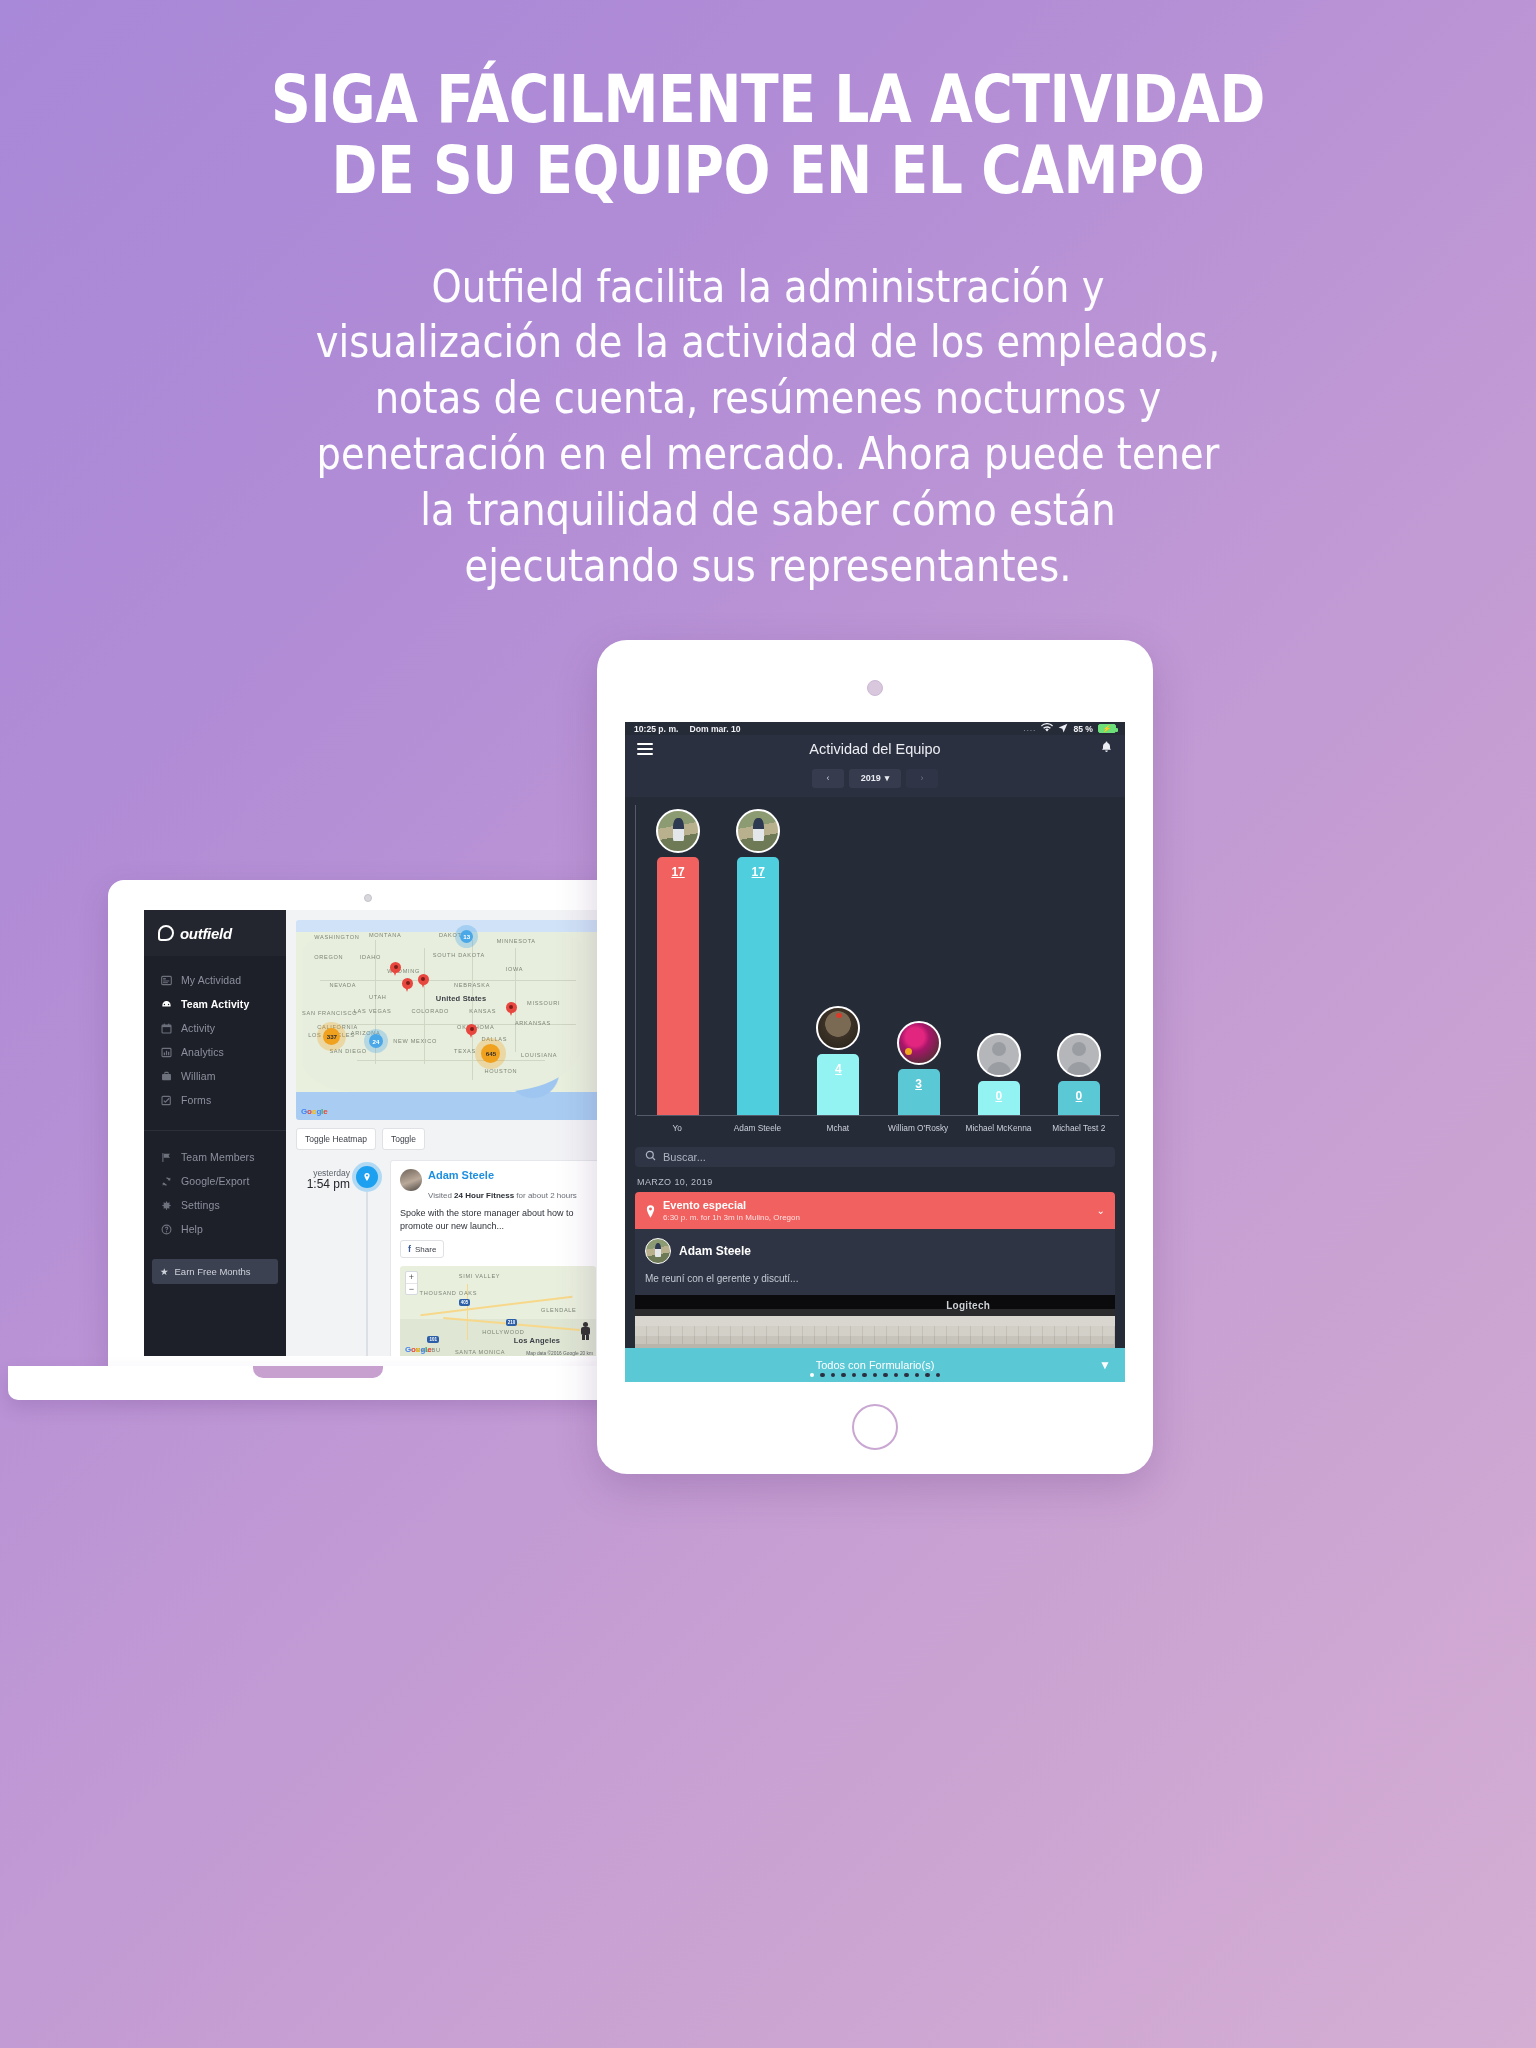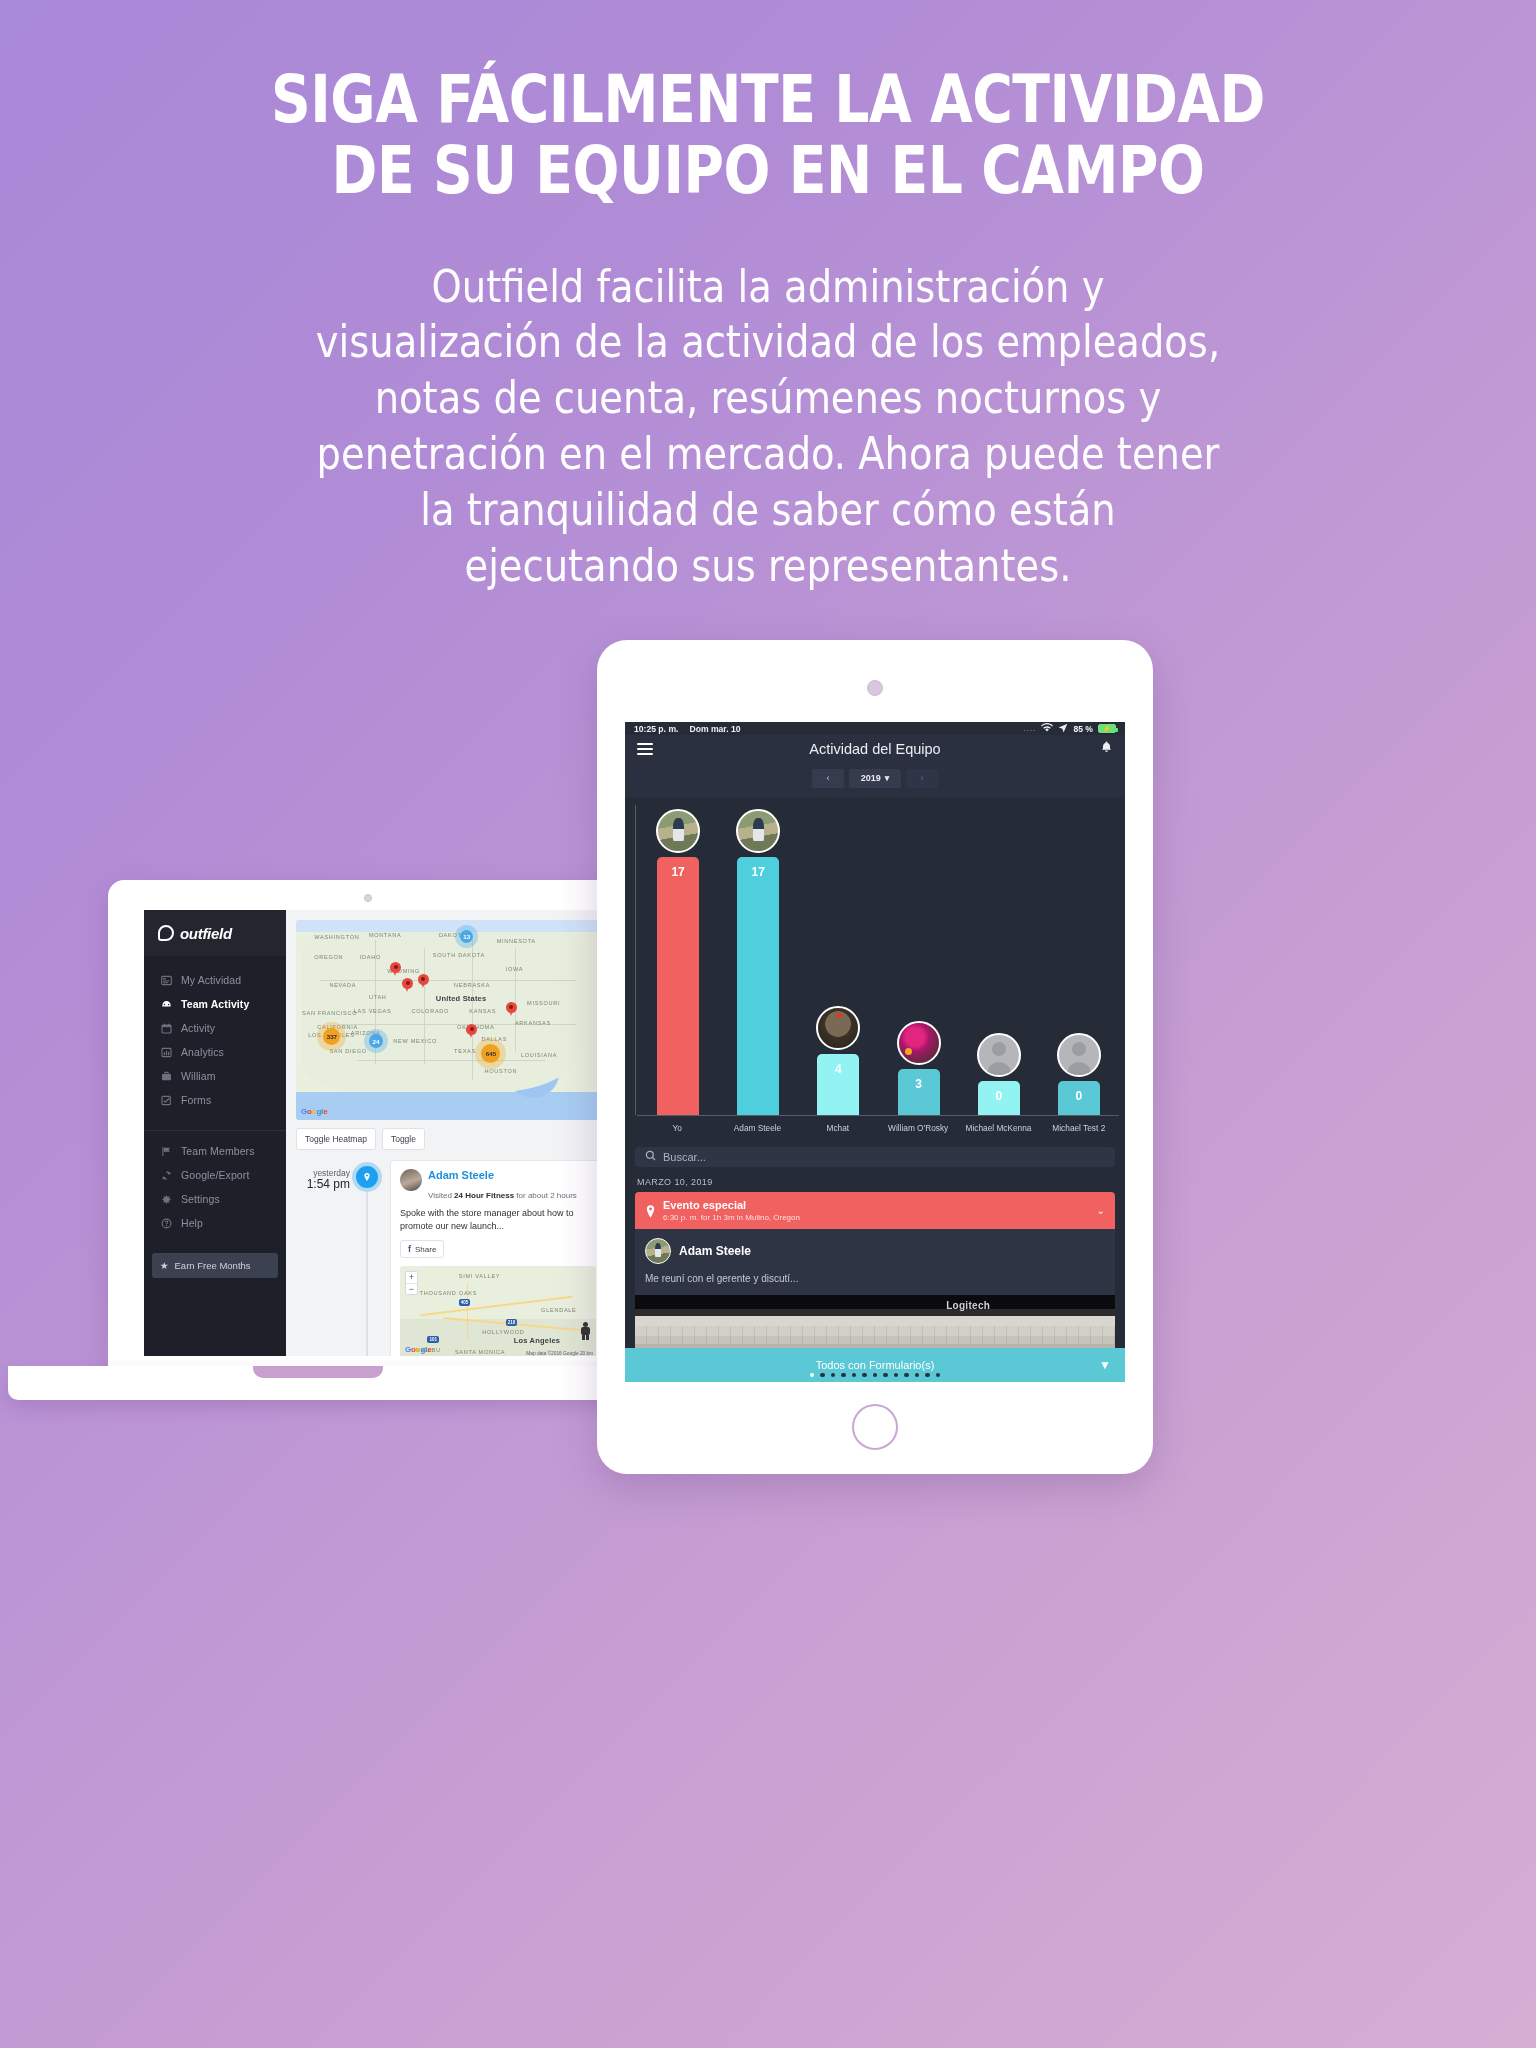--- a/index.html
+++ b/index.html
@@ -91,21 +91,21 @@
   }
   .of-logo .mark {
     width: 16px; height: 16px; border: 2.4px solid #fff;
     border-radius: 50% 50% 50% 20%;
   }
   .of-logo .wordmark {
     color: #fff; font-size: 15px; font-weight: 700; font-style: italic;
     letter-spacing: -.3px;
   }
   .nav-group { padding: 12px 0 8px; }
-  .nav-group.second { border-top: 1px solid #2b2f3a; margin-top: 10px; padding-top: 8px; }
+  .nav-group.second { border-top: 1px solid #2b2f3a; margin-top: 10px; padding-top: 14px; }
   .nav-item {
     display: flex; align-items: center; gap: 9px;
     padding: 6px 0 6px 17px;
     color: #8d919d; font-size: 10.5px; letter-spacing: .1px;
   }
   .nav-item.active { color: #ffffff; font-weight: 700; }
   .nav-item .ic { width: 11px; height: 11px; flex: 0 0 11px; opacity: .72; }
   .nav-item.active .ic { opacity: 1; }
   .nav-item svg { display: block; width: 11px; height: 11px; fill: currentColor; }
   .nav-free {
@@ -328,21 +328,21 @@
     content:""; position:absolute; left:50%; top:18%; margin-left:-7px;
     width:14px; height:14px; border-radius:50%; background:#9a9da2;
   }
   .av-generic::after {
     content:""; position:absolute; left:50%; bottom:-2px; margin-left:-12px;
     width:24px; height:15px; border-radius:12px 12px 0 0; background:#9a9da2;
   }
   .bar {
     width: 42px; border-radius: 5px 5px 0 0;
     color: #fff; font-size: 12px; font-weight: 700;
-    text-align: center; padding-top: 8px;
+    text-align: center; padding-top: 8px; text-decoration: underline;
   }
   .xaxis {
     display: flex; border-top: 1.6px solid #555b6b; padding-top: 7px; padding-bottom: 6px;
     margin-left: 2px;
   }
   .xaxis div {
     flex: 1; text-align: center; color: #cbd0da; font-size: 8.3px;
     white-space: nowrap;
   }
 

